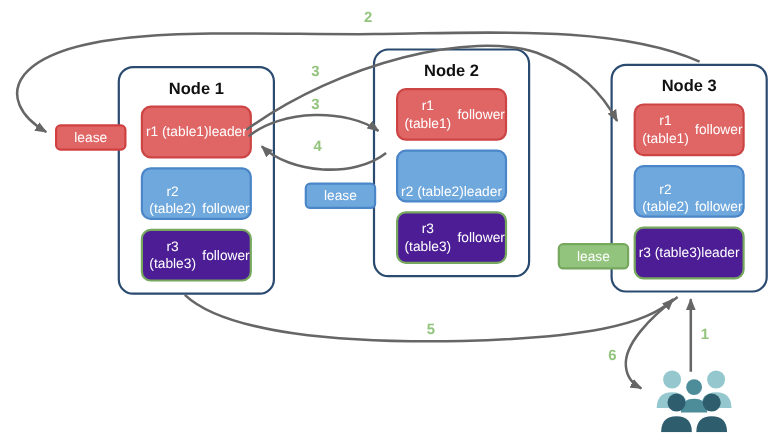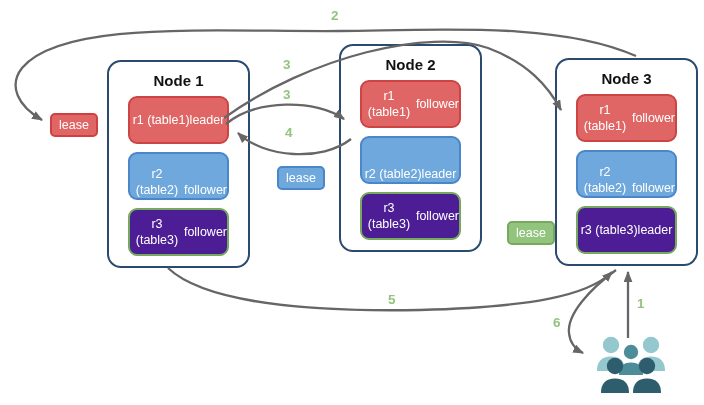--- a/index.html
+++ b/index.html
@@ -11,21 +11,21 @@
         border-radius:14px;box-sizing:border-box;z-index:1;}
   .node-title{margin-top:10px;text-align:center;font-size:15px;font-weight:bold;color:#111111;}
   .replica{width:101px;height:48px;margin:8px auto 0 auto;border-radius:9px;box-sizing:border-box;
            display:flex;flex-direction:row;align-items:center;justify-content:center;
            color:#ffffff;font-size:12.5px;line-height:1.3;text-align:center;}
   .replica.first{margin-top:7px;}
   .replica.red{background:#e06666;border:2px solid #cc4444;}
   .replica.blue{background:#6fa8dc;border:2px solid #4a86c8;align-items:flex-end;}
   .replica.green{background:#4c1d95;border:2px solid #76a85e;}
 
-  .lease{position:absolute;width:48px;height:24px;border-radius:5px;box-sizing:border-box;z-index:3;
+  .lease{position:absolute;width:65px;height:24px;border-radius:5px;box-sizing:border-box;z-index:3;
          display:flex;align-items:center;justify-content:center;color:#ffffff;font-size:12.5px;text-align:center;}
   .lease.red{background:#e06666;border:2px solid #d14040;left:50px;top:113px;}
   .lease.blue{background:#6fa8dc;border:2px solid #4a86c8;left:277px;top:166px;}
   .lease.green{background:#93c47d;border:2px solid #76a85e;left:507px;top:221px;}
 
   .step{position:absolute;z-index:3;color:#93c47d;font-size:13.5px;font-weight:bold;}
   .step.s2{left:331px;top:8px;}
   .step.s3a{left:283px;top:57px;}
   .step.s3b{left:283px;top:87px;}
   .step.s4{left:285px;top:125px;}

